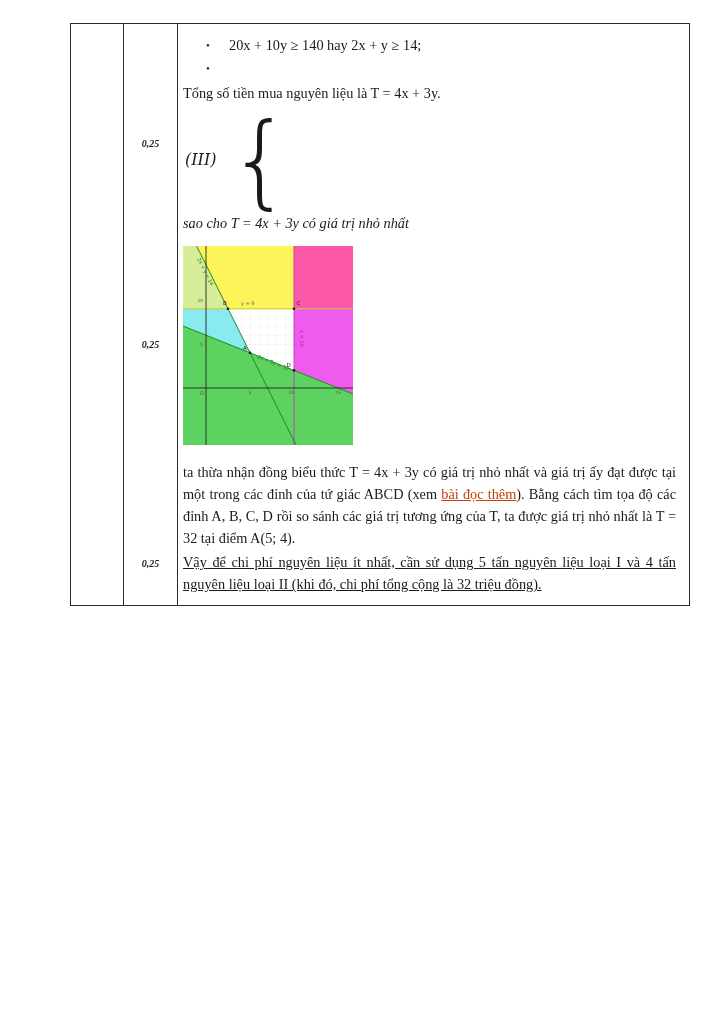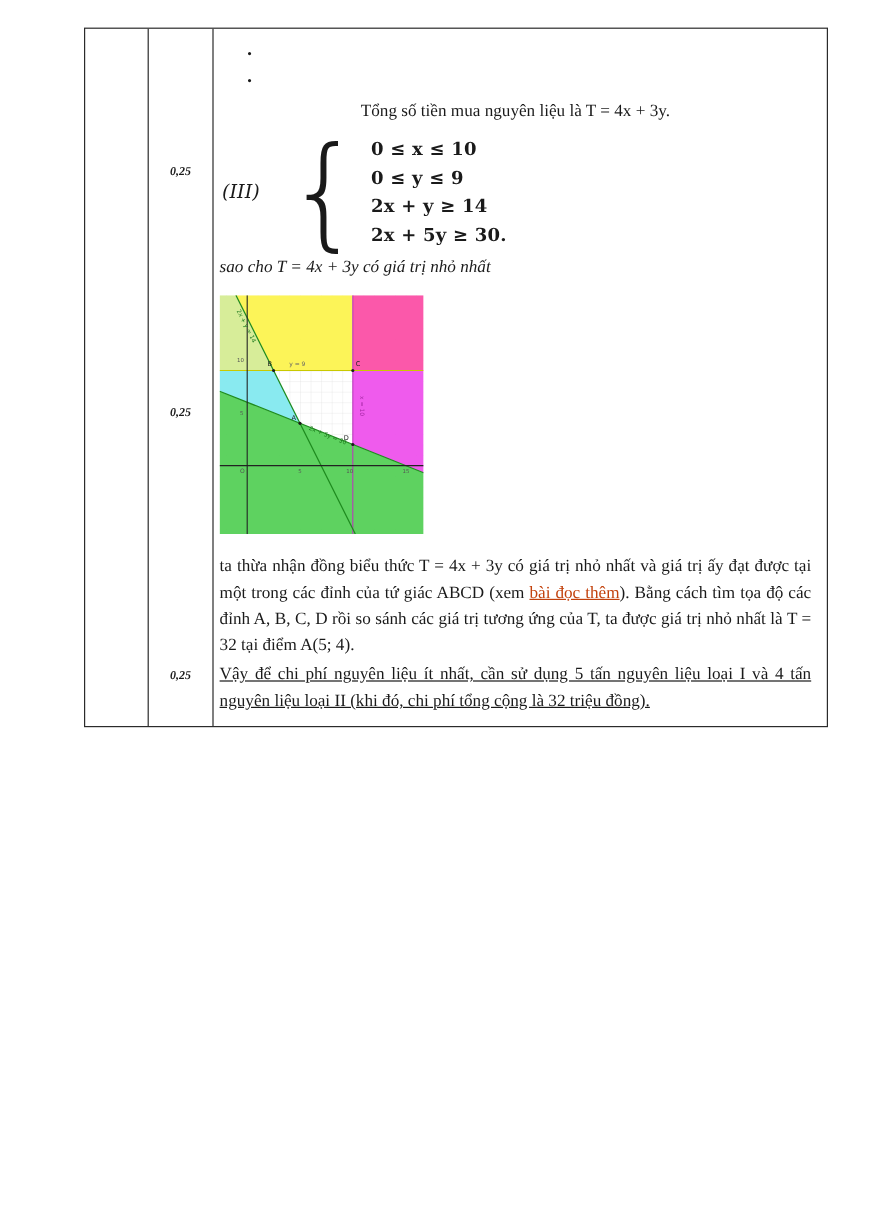--- a/index.html
+++ b/index.html
@@ -26,24 +26,24 @@
   .score-1 { top:114px; }
   .score-2 { top:315px; }
   .score-3 { top:534px; }
 
   .col-content { padding:8px 13px 10px 5px; font-size:14.3px; line-height:22px; }
 
   .bullets { list-style:none; margin-top:2px; }
   .bullet-line { display:flex; line-height:23px; }
   .bullet-dot { width:23px; margin-left:23px; font-size:11px; line-height:23px; }
 
-  .plain-line { margin-top:2px;text-align:center; }
+  .plain-line { margin-top:2px; }
 
   .system { display:flex; align-items:center; margin:6px 0 2px 2px; height:100px; }
-  .sys-label { font-style:italic; font-size:16px; font-family:"DejaVu Serif", serif; margin-right:22px; }
+  .sys-label { font-style:italic; font-size:16px; font-family:"DejaVu Serif", serif; margin-right:12px; }
   .brace {
     font-family:"DejaVu Sans", sans-serif; font-weight:300;
     font-size:100px; line-height:96px; transform:scaleY(1.02);
   }
   .sys-lines {
     margin-left:7px; font-family:"DejaVu Serif", serif;
     font-weight:600; font-size:15px; line-height:24px; letter-spacing:0.2px;
   }
 
   .objective { margin-top:0;font-style:italic; }
@@ -68,37 +68,32 @@
       <div class="score score-1">0,25</div>
       <div class="score score-2">0,25</div>
       <div class="score score-3">0,25</div>
     </div>
 
     <div class="col-content">
 
       <ul class="bullets">
         <li class="bullet-line">
           <span class="bullet-dot">•</span>
+          <span>20x + 10y ≥ 140 hay 2x + y ≥ 14;</span>
         </li>
         <li class="bullet-line">
           <span class="bullet-dot">•</span>
         </li>
       </ul>
 
       <div class="plain-line">Tổng số tiền mua nguyên liệu là T = 4x + 3y.</div>
 
       <div class="system">
         <span class="sys-label">(III)</span>
         <span class="brace">{</span>
-        <div class="sys-lines">
-          <div>0 ≤ x ≤ 10</div>
-          <div>0 ≤ y ≤ 9</div>
-          <div>2x + y ≥ 14</div>
-          <div>2x + 5y ≥ 30.</div>
-        </div>
       </div>
 
       <div class="objective">sao cho T = 4x + 3y có giá trị nhỏ nhất</div>
 
       <div class="graph-wrap">
         <svg width="170" height="199" viewBox="0 0 170 199">
           <defs>
             <pattern id="grid" width="8.8" height="8.8" patternUnits="userSpaceOnUse" x="23" y="142">
               <path d="M 8.8 0 L 0 0 0 8.8" fill="none" stroke="#dcdcdc" stroke-width="0.5"></path>
             </pattern>

